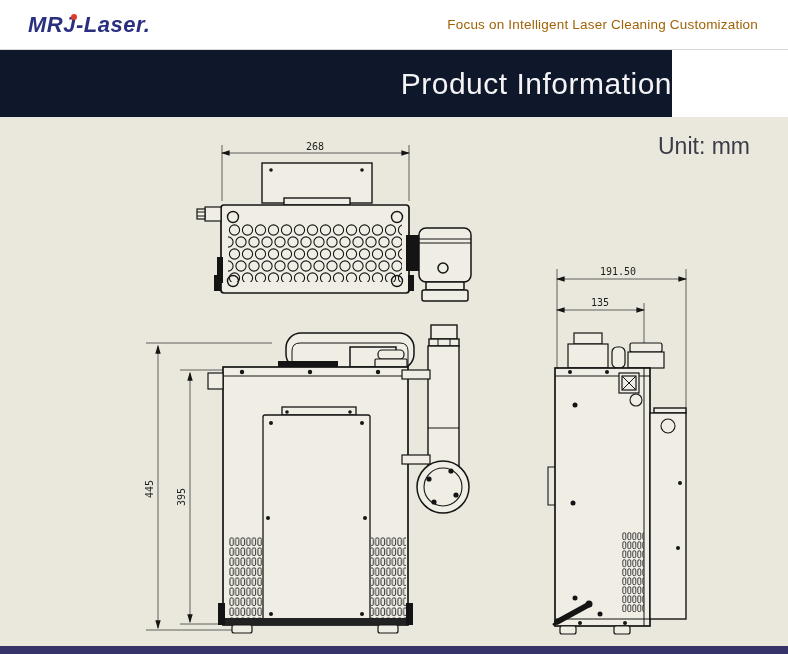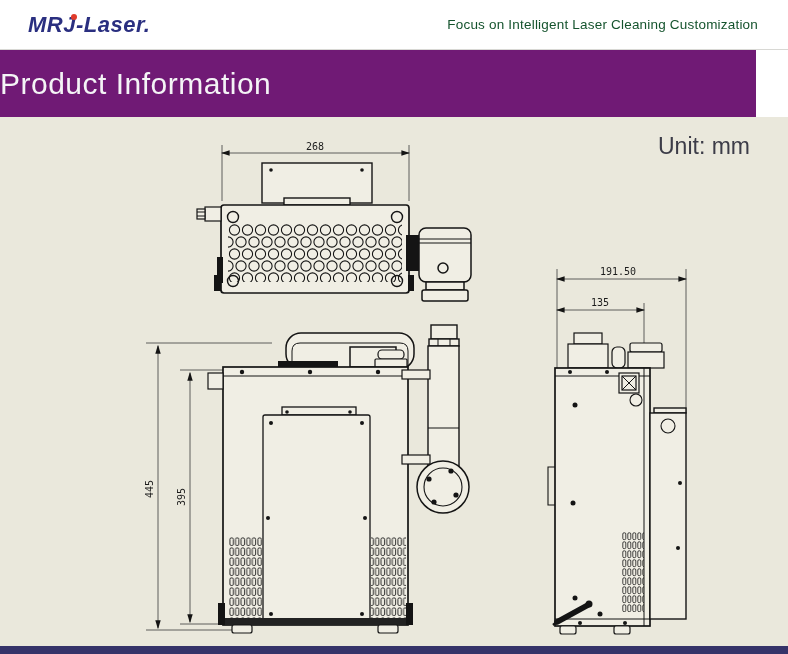--- a/index.html
+++ b/index.html
@@ -18,26 +18,26 @@
   .logo{position:relative;display:inline-block;line-height:1;}
   .logo-text{
     font-style:italic;font-weight:800;font-size:22px;letter-spacing:.5px;
     color:#2a2f80;
   }
   .logo-dot{
     position:absolute;left:43px;top:0px;width:6px;height:6px;border-radius:50%;
     background:#e03a2a;
   }
   .tagline{
-    font-size:13.5px;font-weight:500;color:#14532d;letter-spacing:.2px;
+    font-size:13.5px;font-weight:500;color:#a16207;letter-spacing:.2px;
   }
   
   .banner{
-    position:absolute;top:50px;left:0;width:756px;height:67px;background:#701a75;
-    display:flex;align-items:center;justify-content:flex-start;
+    position:absolute;top:50px;left:0;width:672px;height:67px;background:#0f172a;
+    display:flex;align-items:center;justify-content:flex-end;
   }
   .banner h1{
     margin:0;font-size:30px;font-weight:400;color:#f4f4f6;letter-spacing:.5px;
   }
   
   .content{
     position:absolute;top:117px;left:0;width:788px;height:529px;background:#eae8dc;
   }
   .unit{
     position:absolute;top:16px;right:38px;font-size:23px;color:#3c3c48;

